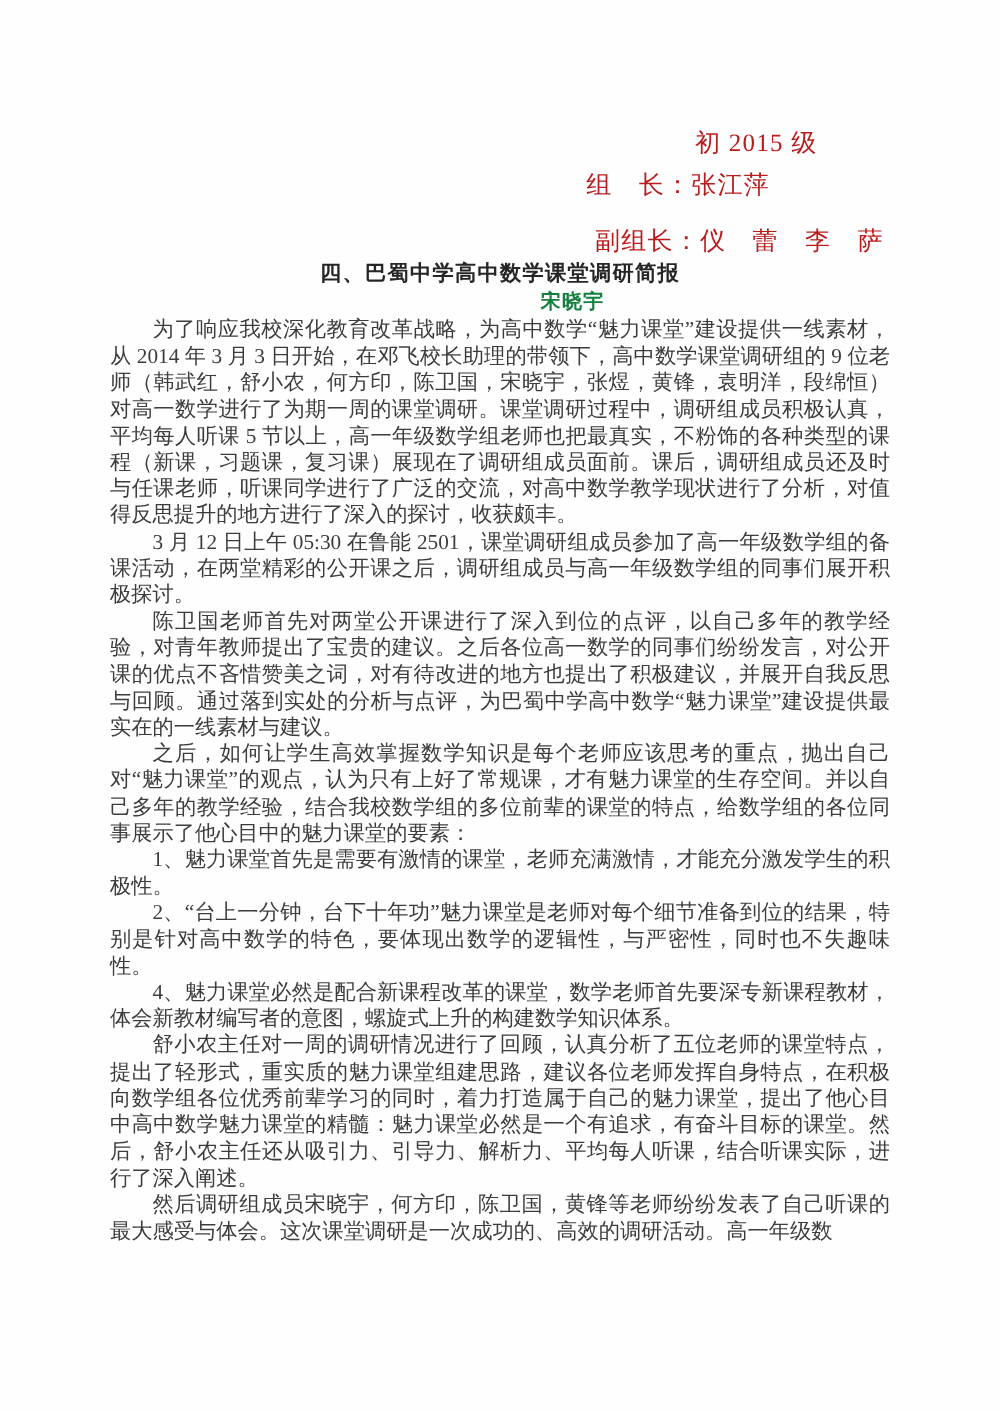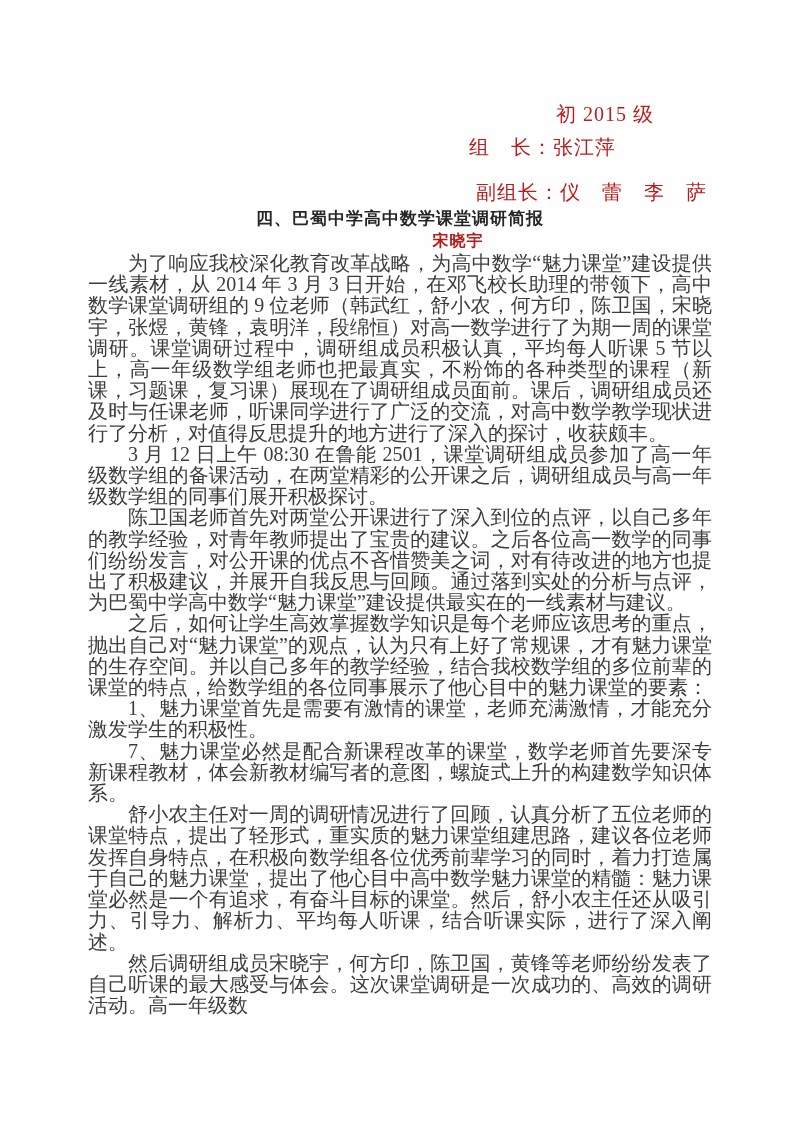--- a/index.html
+++ b/index.html
@@ -47,28 +47,28 @@
   .doc-author {
     position: absolute;
     top: 231px;
     left: 116px;
     width: 684px;
     text-align: center;
     font-family: "Liberation Sans", "DejaVu Sans", sans-serif;
     font-weight: 700;
     font-size: 16px;
     letter-spacing: 1px;
-    color: #b91c1c;
+    color: #15803d;
   }
   .doc-body {
     position: absolute;
     left: 88px;
     top: 253px;
     width: 624px;
-    font-size: 20px;
+    font-size: 17px;
     line-height: 21.2px;
     color: #3c3c3c;
     text-align: justify;
     text-justify: inter-ideograph;
   }
   .doc-body p {
     margin: 0;
     padding: 0;
     text-indent: 2em;
   }
@@ -83,22 +83,23 @@
   <div class="hdr-line hdr-leader">组　长：张江萍</div>
 
   <div class="hdr-line hdr-deputy">副组长：仪　蕾　李　萨</div>
 
   <div class="doc-title">四、巴蜀中学高中数学课堂调研简报</div>
 
   <div class="doc-author">宋晓宇</div>
 
   <div class="doc-body">
     <p>为了响应我校深化教育改革战略，为高中数学“魅力课堂”建设提供一线素材，从 2014 年 3 月 3 日开始，在邓飞校长助理的带领下，高中数学课堂调研组的 9 位老师（韩武红，舒小农，何方印，陈卫国，宋晓宇，张煜，黄锋，袁明洋，段绵恒）对高一数学进行了为期一周的课堂调研。课堂调研过程中，调研组成员积极认真，平均每人听课 5 节以上，高一年级数学组老师也把最真实，不粉饰的各种类型的课程（新课，习题课，复习课）展现在了调研组成员面前。课后，调研组成员还及时与任课老师，听课同学进行了广泛的交流，对高中数学教学现状进行了分析，对值得反思提升的地方进行了深入的探讨，收获颇丰。</p>
-    <p>3 月 12 日上午 08:30 在鲁能 2501，课堂调研组成员参加了高一年级数学组的备课活动，在两堂精彩的公开课之后，调研组成员与高一年级数学组的同事们展开积极探讨。</p>
+    <p>3 月 12 日上午 05:30 在鲁能 2501，课堂调研组成员参加了高一年级数学组的备课活动，在两堂精彩的公开课之后，调研组成员与高一年级数学组的同事们展开积极探讨。</p>
     <p>陈卫国老师首先对两堂公开课进行了深入到位的点评，以自己多年的教学经验，对青年教师提出了宝贵的建议。之后各位高一数学的同事们纷纷发言，对公开课的优点不吝惜赞美之词，对有待改进的地方也提出了积极建议，并展开自我反思与回顾。通过落到实处的分析与点评，为巴蜀中学高中数学“魅力课堂”建设提供最实在的一线素材与建议。</p>
     <p>之后，如何让学生高效掌握数学知识是每个老师应该思考的重点，抛出自己对“魅力课堂”的观点，认为只有上好了常规课，才有魅力课堂的生存空间。并以自己多年的教学经验，结合我校数学组的多位前辈的课堂的特点，给数学组的各位同事展示了他心目中的魅力课堂的要素：</p>
     <p>1、魅力课堂首先是需要有激情的课堂，老师充满激情，才能充分激发学生的积极性。</p>
-    <p>7、魅力课堂必然是配合新课程改革的课堂，数学老师首先要深专新课程教材，体会新教材编写者的意图，螺旋式上升的构建数学知识体系。</p>
+    <p>2、“台上一分钟，台下十年功”魅力课堂是老师对每个细节准备到位的结果，特别是针对高中数学的特色，要体现出数学的逻辑性，与严密性，同时也不失趣味性。</p>
+    <p>4、魅力课堂必然是配合新课程改革的课堂，数学老师首先要深专新课程教材，体会新教材编写者的意图，螺旋式上升的构建数学知识体系。</p>
     <p>舒小农主任对一周的调研情况进行了回顾，认真分析了五位老师的课堂特点，提出了轻形式，重实质的魅力课堂组建思路，建议各位老师发挥自身特点，在积极向数学组各位优秀前辈学习的同时，着力打造属于自己的魅力课堂，提出了他心目中高中数学魅力课堂的精髓：魅力课堂必然是一个有追求，有奋斗目标的课堂。然后，舒小农主任还从吸引力、引导力、解析力、平均每人听课，结合听课实际，进行了深入阐述。</p>
     <p>然后调研组成员宋晓宇，何方印，陈卫国，黄锋等老师纷纷发表了自己听课的最大感受与体会。这次课堂调研是一次成功的、高效的调研活动。高一年级数</p>
   </div>
 
 </div>
 
 </body></html>

